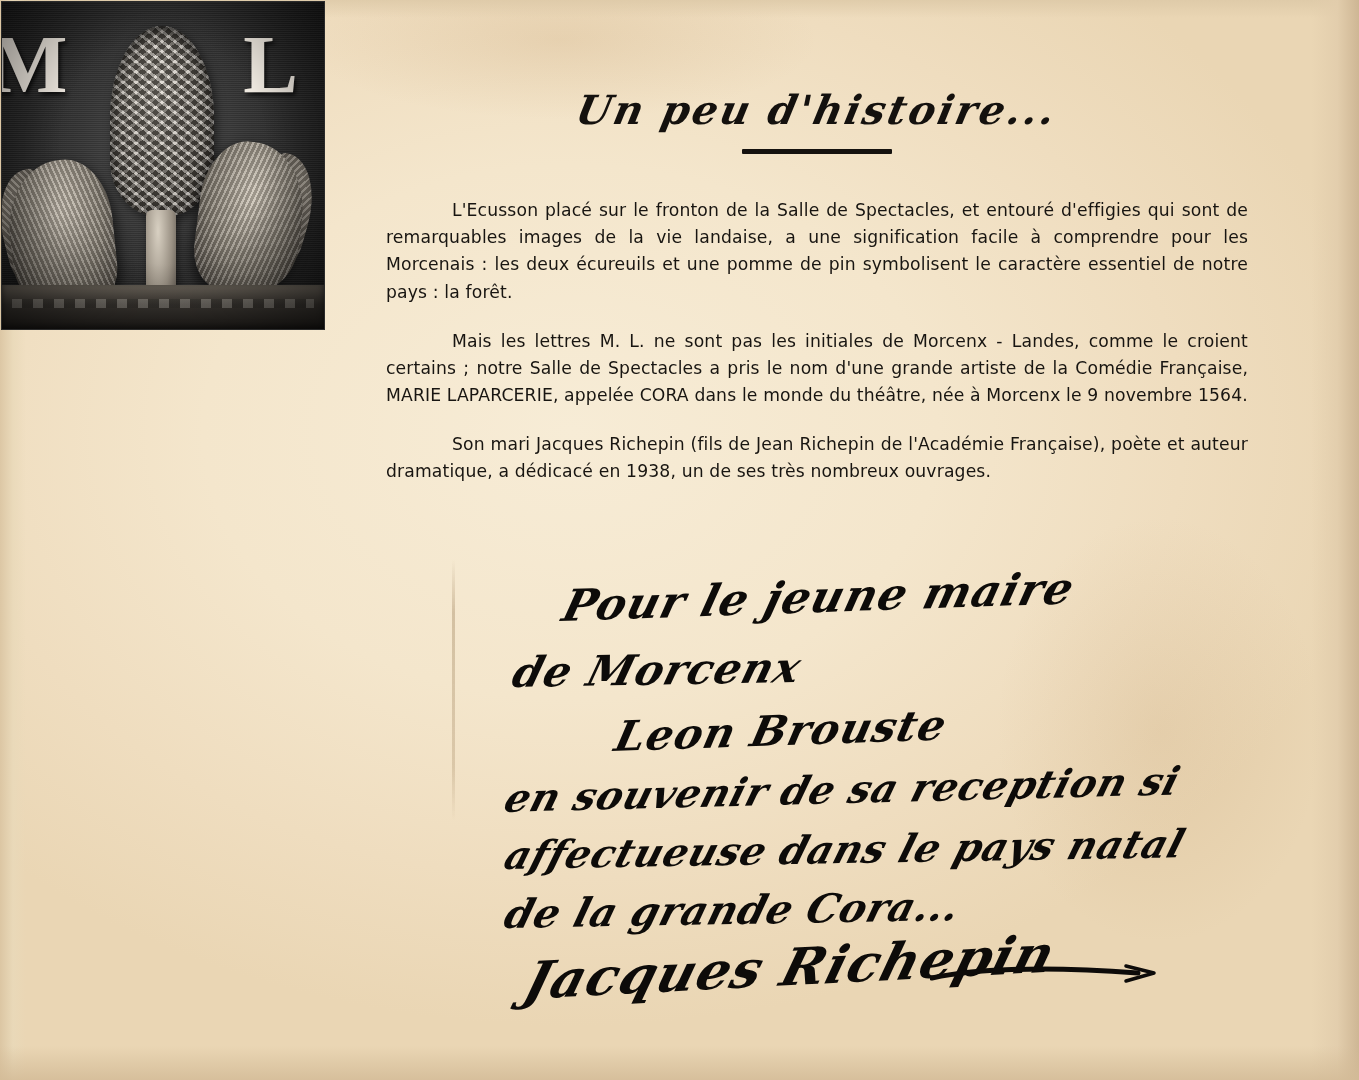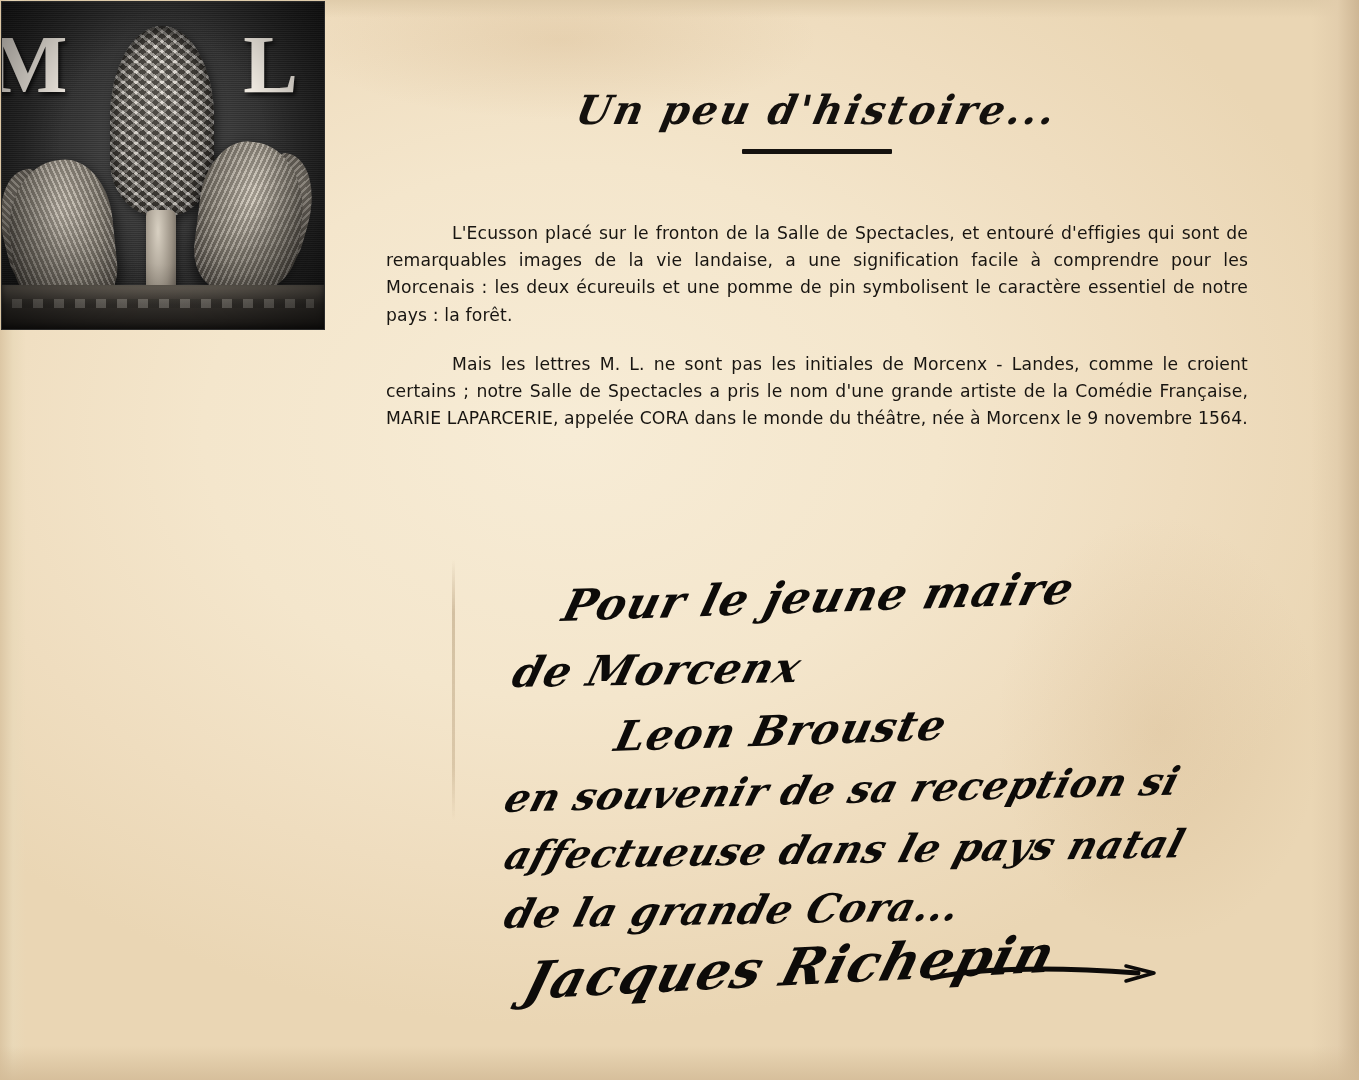--- a/index.html
+++ b/index.html
@@ -170,21 +170,21 @@
     white-space: nowrap;
   }
   .title-rule {
     width: 150px;
     height: 5px;
     background: #15120f;
     margin: 16px auto 0 auto;
     border-radius: 1px;
   }
   .body {
-    margin-top: 66px;
+    margin-top: 43px;
     font-family: "DejaVu Sans", sans-serif;
     font-size: 17.2px;
     line-height: 1.58;
     color: #181511;
     text-align: justify;
     letter-spacing: .15px;
   }
   .body p {
     margin: 0 0 22px 0;
     text-indent: 66px;
@@ -248,20 +248,21 @@
     <div class="photo-vignette"></div>
   </div>
 
   <div class="content">
     <h1 class="title">Un  peu  d'histoire...</h1>
     <div class="title-rule"></div>
 
     <div class="body">
       <p>L'Ecusson placé sur le fronton de la Salle de Spectacles, et entouré d'effigies qui sont de remarquables images de la vie landaise, a une signification facile à comprendre pour les Morcenais : les deux écureuils et une pomme de pin symbolisent le caractère essentiel de notre pays : la forêt.</p>
       <p>Mais les lettres M. L. ne sont pas les initiales de Morcenx - Landes, comme le croient certains ; notre Salle de Spectacles a pris le nom d'une grande artiste de la Comédie Française, MARIE LAPARCERIE, appelée CORA dans le monde du théâtre, née à Morcenx le 9 novembre 1564.</p>
+      <p>Son mari Jacques Richepin (fils de Jean Richepin de l'Académie Française), poète et auteur dramatique, a dédicacé en 1938, un de ses très nombreux ouvrages.</p>
     </div>
   </div>
 
   <div class="dedication">
     <div class="hw hw-l1">Pour le jeune maire</div>
     <div class="hw hw-l2">de Morcenx</div>
     <div class="hw hw-l3">Leon Brouste</div>
     <div class="hw hw-l4">en souvenir de sa reception si</div>
     <div class="hw hw-l5">affectueuse dans le pays natal</div>
     <div class="hw hw-l6">de la grande Cora...</div>

